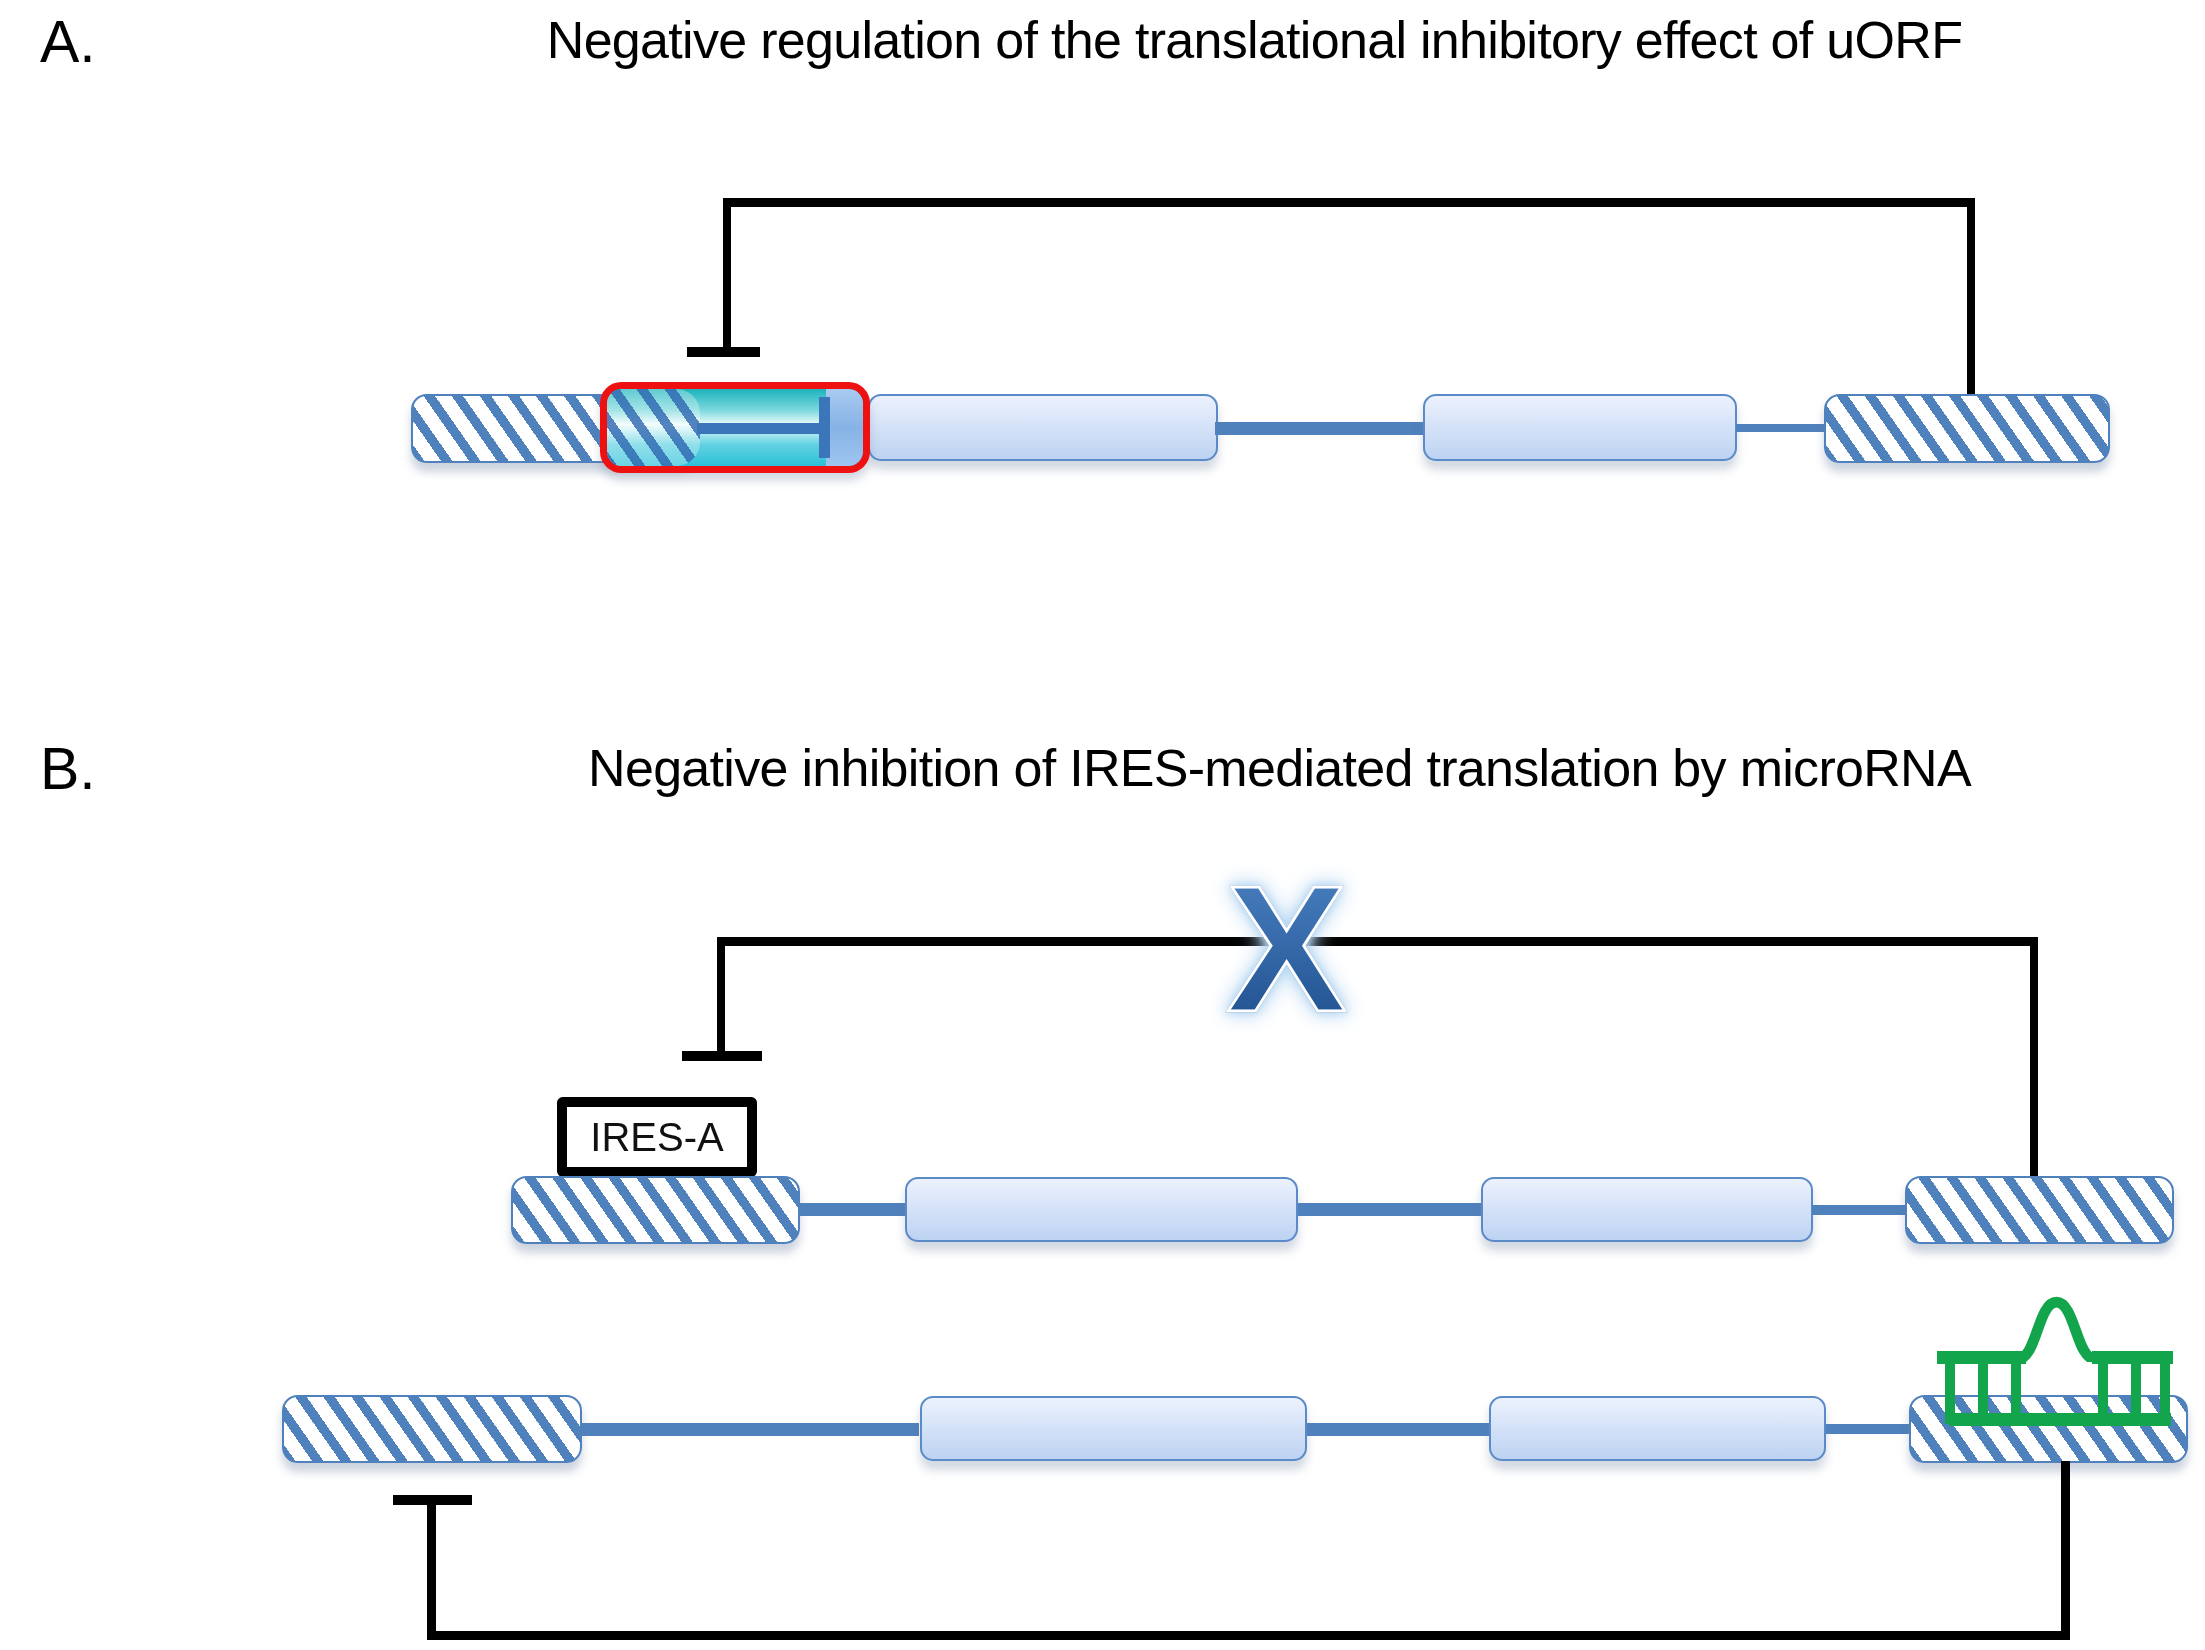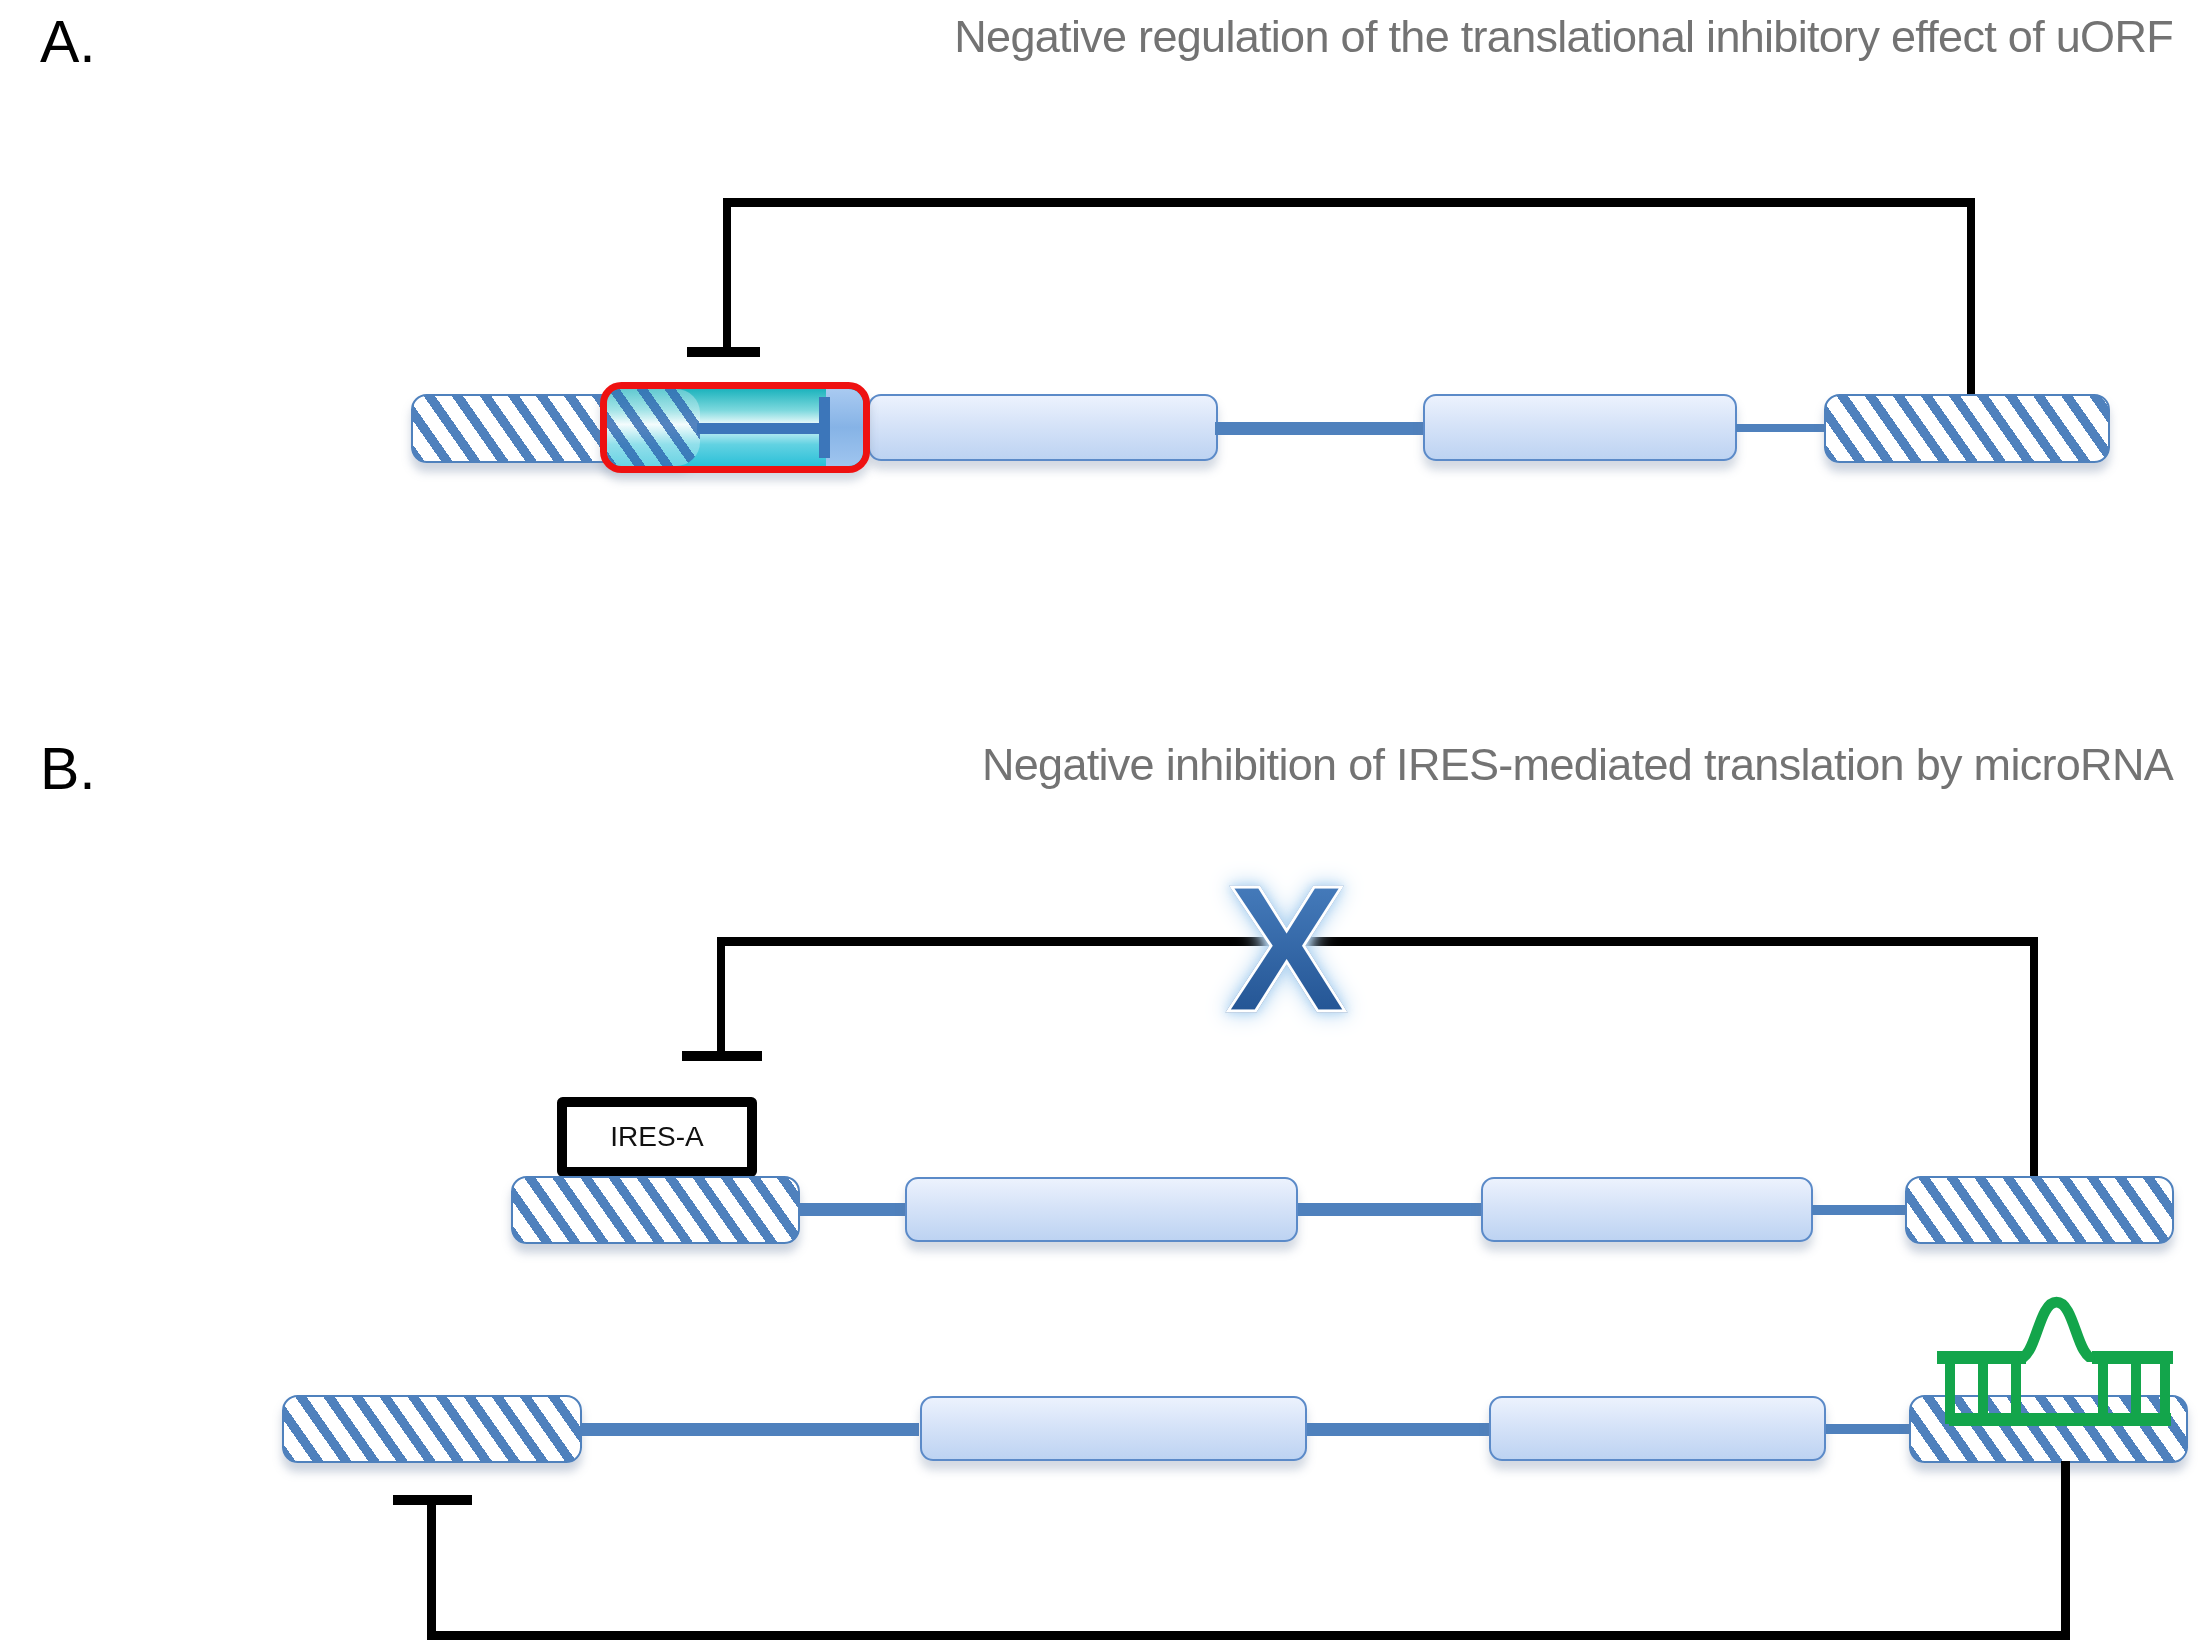--- a/index.html
+++ b/index.html
@@ -9,21 +9,21 @@
     background:#ffffff;
     font-family:"Liberation Sans",sans-serif;
     overflow:hidden;
   }
   .abs{position:absolute;box-sizing:border-box;}
   
   .blk{background:var(--inhibition-black,#000000);}
   
   .panel-label{font-size:59px;color:#000;line-height:1;}
   
-  .title{font-size:45px;color:#737373;text-align:right;white-space:nowrap;line-height:1.15;letter-spacing:-0.7px;}
+  .title{font-size:52px;color:#000000;text-align:center;white-space:nowrap;line-height:1.15;letter-spacing:-0.7px;}
   
   .hatched{
     border:2.9px solid var(--accent-blue,#4f81bd);
     border-radius:15.7px;
     background:repeating-linear-gradient(55deg,var(--accent-blue,#4f81bd) 0 9.3px,#ffffff 9.3px 23px);
     box-shadow:0 8.6px 10px rgba(110,130,160,0.35);
   }
   
   .exon{
     border:2.1px solid #5b8ac8;
@@ -49,21 +49,21 @@
     background:linear-gradient(180deg,#a9caf1 0%,#86b3e6 50%,#9fc5ef 100%);
     border-radius:0 14.3px 14.3px 0;
   }
   .uorf-bar{background:var(--uorf-bar-blue,#3c76ba);}
   
   .labelbox{
     border:10px solid #000;
     border-radius:5.7px;
     background:#fff;
     display:flex;align-items:center;justify-content:center;
-    font-size:28px;color:#111;
+    font-size:40px;color:#111;
   }
   
   .xmark{
     display:flex;align-items:center;justify-content:center;
     font-weight:bold;font-size:180px;line-height:1;
     background:linear-gradient(180deg,var(--x-mark-blue-top,#4d84c4) 0%,var(--x-mark-blue-bottom,#1c4c8b) 100%);
     -webkit-background-clip:text;background-clip:text;
     color:transparent;
     -webkit-text-stroke:2.9px #ffffff;
     filter:drop-shadow(0 0 4.3px var(--x-mark-glow,#b5d6f2)) drop-shadow(0 0 10px var(--x-mark-glow,#b5d6f2));

